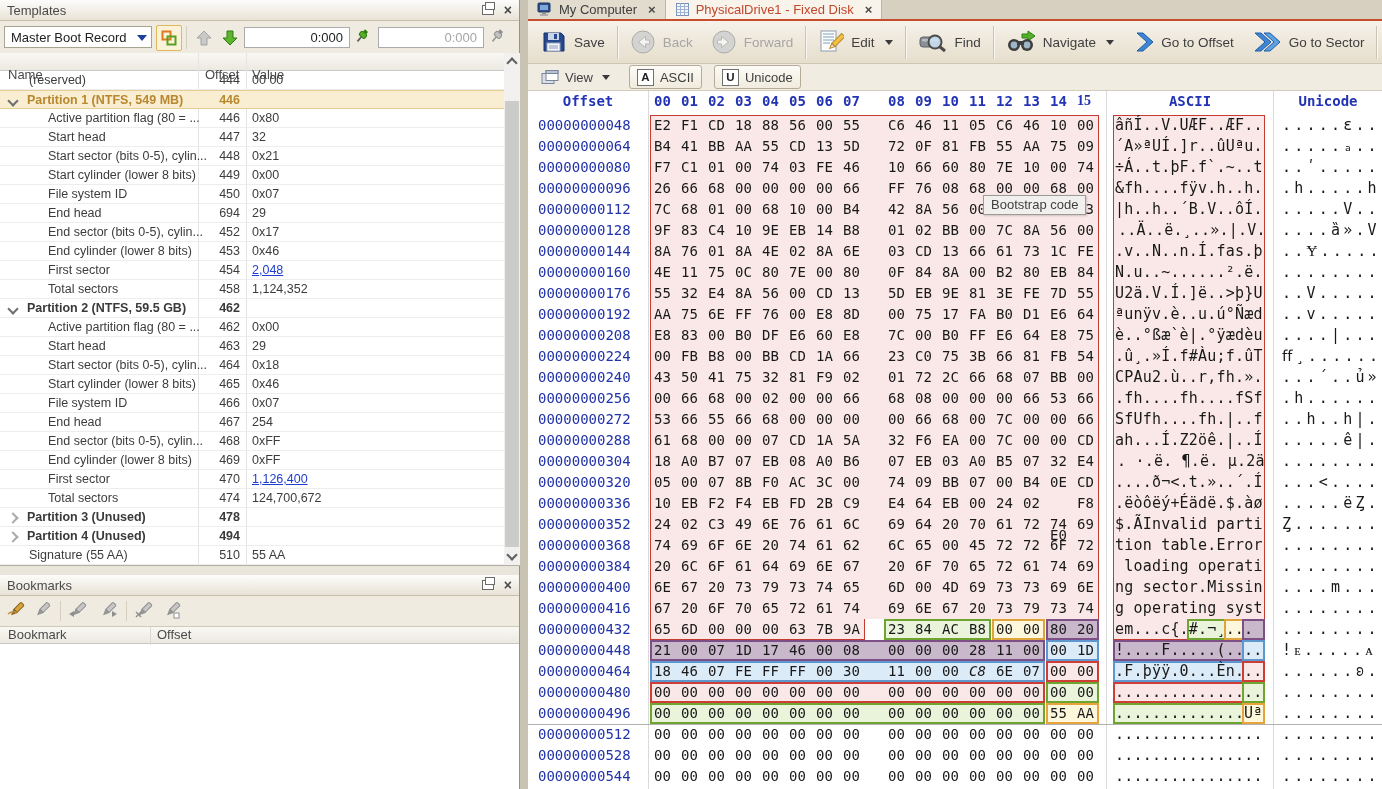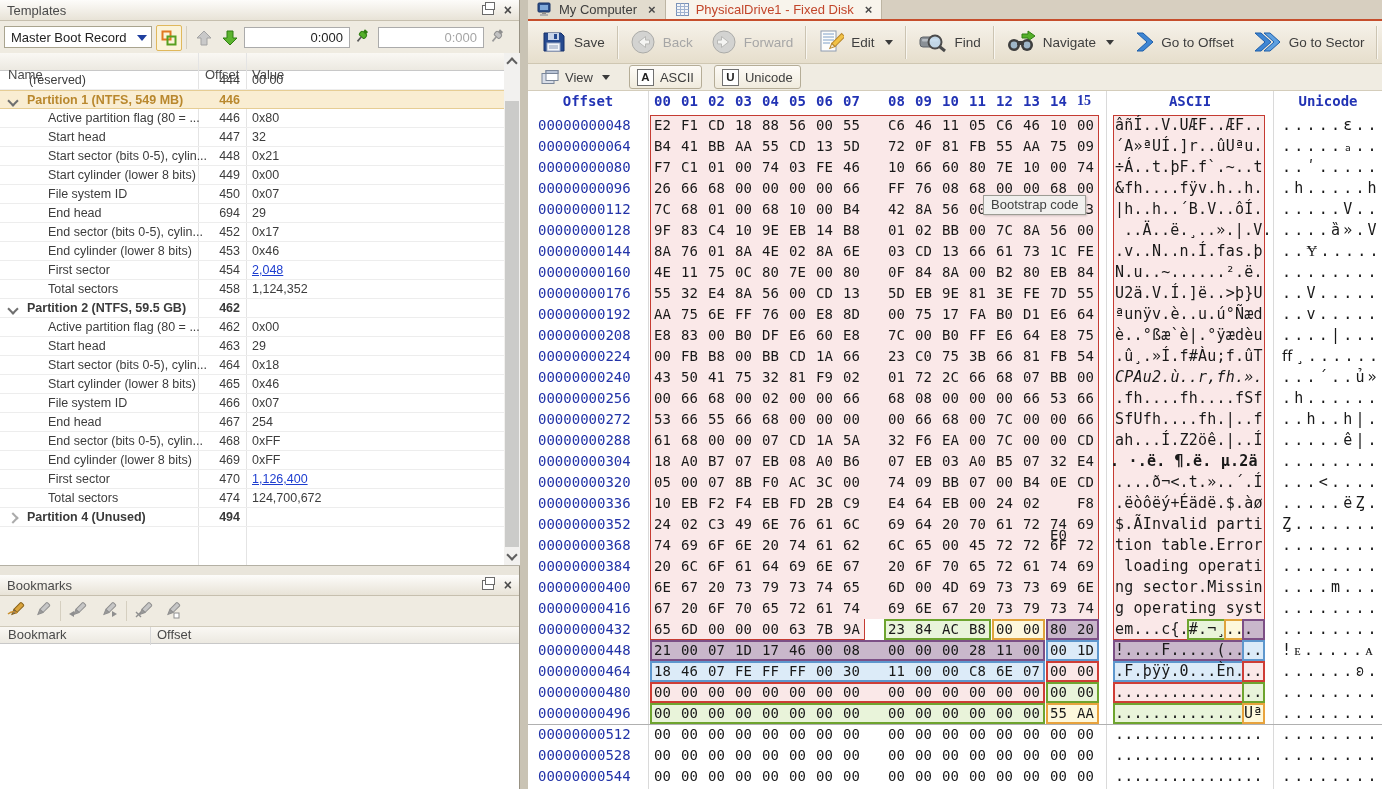--- a/index.html
+++ b/index.html
@@ -292,23 +292,34 @@
             <span class="of">470</span>
             <span class="vl lnk">1,126,400</span>
           </div>
           <div class="trow">
             <span class="nm" style="left: 48px;">Total sectors</span>
             <span class="of">474</span>
             <span class="vl">124,700,672</span>
           </div>
           <div class="trow grp">
             <span class="chev col"></span>
+            <span class="nm" style="left: 27px;">Partition 3 (Unused)</span>
+            <span class="of">478</span>
+            <span class="vl"></span>
+          </div>
+          <div class="trow grp">
+            <span class="chev col"></span>
             <span class="nm" style="left: 27px;">Partition 4 (Unused)</span>
             <span class="of">494</span>
             <span class="vl"></span>
+          </div>
+          <div class="trow">
+            <span class="nm" style="left: 29px;">Signature (55 AA)</span>
+            <span class="of">510</span>
+            <span class="vl">55 AA</span>
           </div>
         </div>
       <div class="sbar" style="top:0;height:512px">
         <div class="sbtn" style="top:0">
             <span class="schev up"></span>
           </div>
         <div class="sthumb" style="top:48px;height:446px"></div>
         <div class="sbtn" style="top:495px">
             <span class="schev dn"></span>
           </div>
@@ -700,21 +711,21 @@
               <span class="hxb" style="left: 265px;">02</span>
               <span class="hxb" style="left: 292px;">BB</span>
               <span class="hxb" style="left: 319px;">00</span>
               <span class="hxb" style="left: 346px;">7C</span>
               <span class="hxb" style="left: 373px;">8A</span>
               <span class="hxb" style="left: 400px;">56</span>
               <span class="hxb" style="left: 427px;">00</span>
             </div>
             <div class="axa">
               <div class="hbox b" style="left: 5px; width: 151.52px;"></div>
-              <span class="axt" style="left: 16px;">..Ä..ë.¸..».|.V.</span>
+              <span class="axt" style="left: 10px;">..Ä..ë.¸..».|.V.</span>
             </div>
             <span class="uxa">....ȁ».V</span>
           </div>
           <div class="hxrow">
             <span class="hxoff">00000000144</span>
             <div class="hxa">
               <div class="hbox b" style="left: 0px; width: 449px;"></div>
               <span class="hxb" style="left: 4px;">8A</span>
               <span class="hxb" style="left: 31px;">76</span>
               <span class="hxb" style="left: 58px;">01</span>
@@ -889,21 +900,21 @@
               <span class="hxb" style="left: 265px;">72</span>
               <span class="hxb" style="left: 292px;">2C</span>
               <span class="hxb" style="left: 319px;">66</span>
               <span class="hxb" style="left: 346px;">68</span>
               <span class="hxb" style="left: 373px;">07</span>
               <span class="hxb" style="left: 400px;">BB</span>
               <span class="hxb" style="left: 427px;">00</span>
             </div>
             <div class="axa">
               <div class="hbox b" style="left: 5px; width: 151.52px;"></div>
-              <span class="axt" style="left: 7px; font-style: italic;">CPAu2.ù..r,fh.».</span>
+              <span class="axt" style="left: 7px;">CPAu2.ù..r,fh.».</span>
             </div>
             <span class="uxa">...´..ủ»</span>
           </div>
           <div class="hxrow">
             <span class="hxoff">00000000256</span>
             <div class="hxa">
               <div class="hbox b" style="left: 0px; width: 449px;"></div>
               <span class="hxb" style="left: 4px;">00</span>
               <span class="hxb" style="left: 31px;">66</span>
               <span class="hxb" style="left: 58px;">68</span>
@@ -997,21 +1008,21 @@
               <span class="hxb" style="left: 265px;">EB</span>
               <span class="hxb" style="left: 292px;">03</span>
               <span class="hxb" style="left: 319px;">A0</span>
               <span class="hxb" style="left: 346px;">B5</span>
               <span class="hxb" style="left: 373px;">07</span>
               <span class="hxb" style="left: 400px;">32</span>
               <span class="hxb" style="left: 427px;">E4</span>
             </div>
             <div class="axa">
               <div class="hbox b" style="left: 5px; width: 151.52px;"></div>
-              <span class="axt" style="left: 2px; font-weight: bold;">. ·.ë. ¶.ë. µ.2ä</span>
+              <span class="axt" style="left: 9px;">. ·.ë. ¶.ë. µ.2ä</span>
             </div>
             <span class="uxa">........</span>
           </div>
           <div class="hxrow">
             <span class="hxoff">00000000320</span>
             <div class="hxa">
               <div class="hbox b" style="left: 0px; width: 449px;"></div>
               <span class="hxb" style="left: 4px;">05</span>
               <span class="hxb" style="left: 31px;">00</span>
               <span class="hxb" style="left: 58px;">07</span>
@@ -1271,21 +1282,21 @@
               <span class="hxb" style="left: 31px;">46</span>
               <span class="hxb" style="left: 58px;">07</span>
               <span class="hxb" style="left: 85px;">FE</span>
               <span class="hxb" style="left: 112px;">FF</span>
               <span class="hxb" style="left: 139px;">FF</span>
               <span class="hxb" style="left: 166px;">00</span>
               <span class="hxb" style="left: 193px;">30</span>
               <span class="hxb" style="left: 238px;">11</span>
               <span class="hxb" style="left: 265px;">00</span>
               <span class="hxb" style="left: 292px;">00</span>
-              <span class="hxb" style="left: 319px;">C8</span>
+              <span class="hxb" style="left: 319px; font-style: italic;">C8</span>
               <span class="hxb" style="left: 346px;">6E</span>
               <span class="hxb" style="left: 373px;">07</span>
               <div class="hbox pk" style="left: 396px; width: 53px;"></div>
               <span class="hxb" style="left: 400px;">00</span>
               <span class="hxb" style="left: 427px;">00</span>
             </div>
             <div class="axa">
               <div class="hbox bl" style="left: 5px; width: 133.08px;"></div>
               <span class="axt" style="left: 7px;">.F.þÿÿ.0...Èn.</span>
               <div class="hbox pk" style="left: 134.08px; width: 22.44px;"></div>

